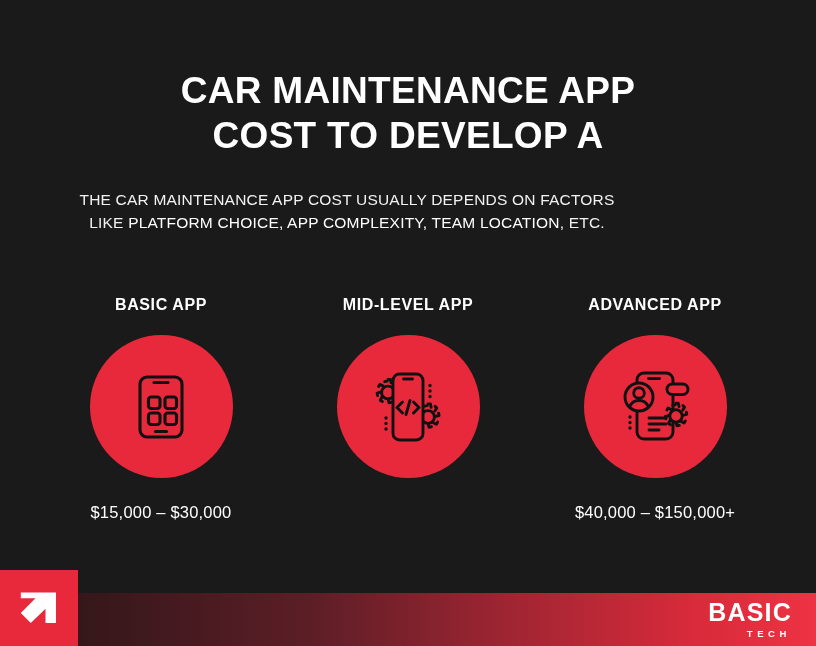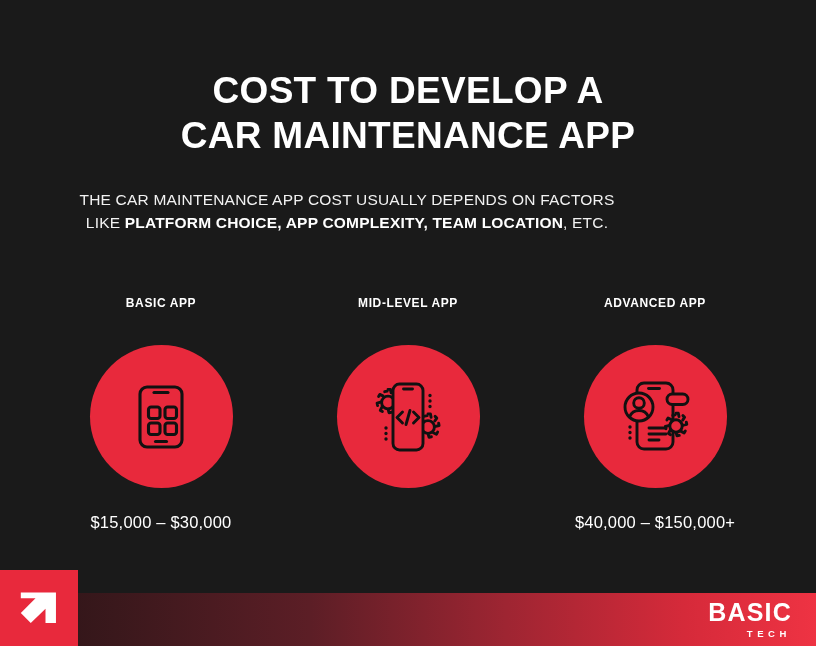--- a/index.html
+++ b/index.html
@@ -49,45 +49,45 @@
   }
   .subtitle-line {
     color: #f2f2f2;
     font-size: 15.5px;
     line-height: 23px;
     letter-spacing: 0.2px;
     text-transform: uppercase;
     white-space: nowrap;
   }
   .subtitle-line .reg { font-weight: normal; }
-  .subtitle-line .bold { font-weight: bold; color: #ffffff; }
+  .subtitle-line .bold { font-weight: normal; color: #ffffff; }
 
   
   .columns {
     position: absolute;
     top: 296px;
     left: 38px;
     width: 740px;
     display: flex;
     justify-content: space-between;
   }
   .column {
     width: 246px;
     display: flex;
     flex-direction: column;
     align-items: center;
   }
   .col-heading {
     color: #ffffff;
-    font-size: 12px;
+    font-size: 16px;
     font-weight: bold;
     letter-spacing: 0.6px;
     text-transform: uppercase;
     white-space: nowrap;
-    margin-bottom: 35px;
+    margin-bottom: 21px;
   }
   .circle {
     width: 143px;
     height: 143px;
     border-radius: 50%;
     background: #e8293c;
     display: flex;
     align-items: center;
     justify-content: center;
   }
@@ -150,22 +150,22 @@
     margin-top: 4px;
     margin-right: 1px;
   }
 </style>
 </head>
 <body>
 
 <div class="infographic">
 
   <div class="title-block">
+    <div class="title-line">CAR MAINTENANCE APP</div>
     <div class="title-line">COST TO DEVELOP A</div>
-    <div class="title-line">CAR MAINTENANCE APP</div>
   </div>
 
   <div class="subtitle-block">
     <div class="subtitle-line">
       <span class="reg">THE CAR MAINTENANCE APP COST USUALLY DEPENDS ON FACTORS</span>
     </div>
     <div class="subtitle-line">
       <span class="reg">LIKE </span><span class="bold">PLATFORM CHOICE, APP COMPLEXITY, TEAM LOCATION</span><span class="reg">, ETC.</span>
     </div>
   </div>

